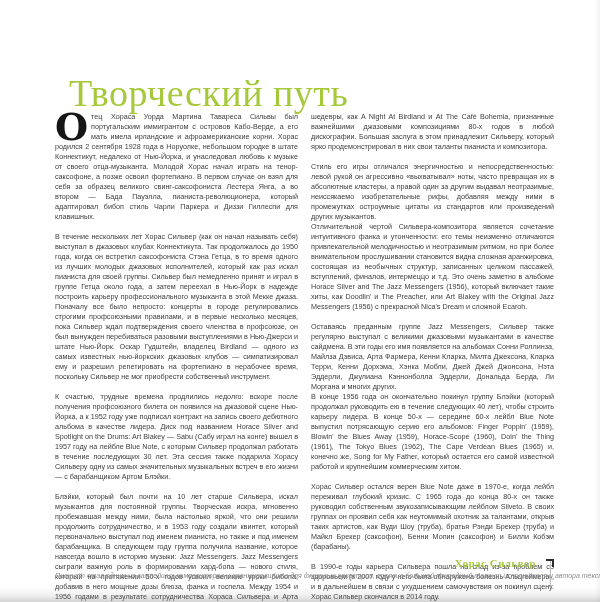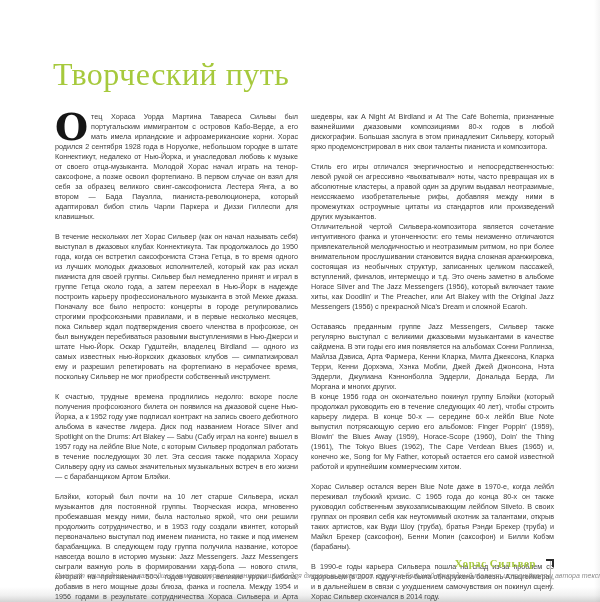--- a/index.html
+++ b/index.html
@@ -9,24 +9,24 @@
     font-family: "Liberation Sans", sans-serif;
     overflow: hidden;
   }
   .page {
     position: absolute; left: 0; top: 0;
     width: 600px; height: 602px;
     background: #ffffff;
     overflow: hidden;
   }
   .title {
-    position: absolute; left: 53px; top: 58px; margin: 0;
+    position: absolute; left: 53px; top: 58px; margin: 16px;
     font-family: "Liberation Serif", serif;
     font-weight: normal;
-    font-size: 32px; line-height: 1;
+    font-size: 38px; line-height: 1;
     color: var(--accent, #a6c93c);
     letter-spacing: 0.5px;
     white-space: nowrap;
   }
   .columns {
     position: absolute; left: 55px; top: 112px;
     width: 499px;
     display: flex; gap: 13px;
   }
   .col {

